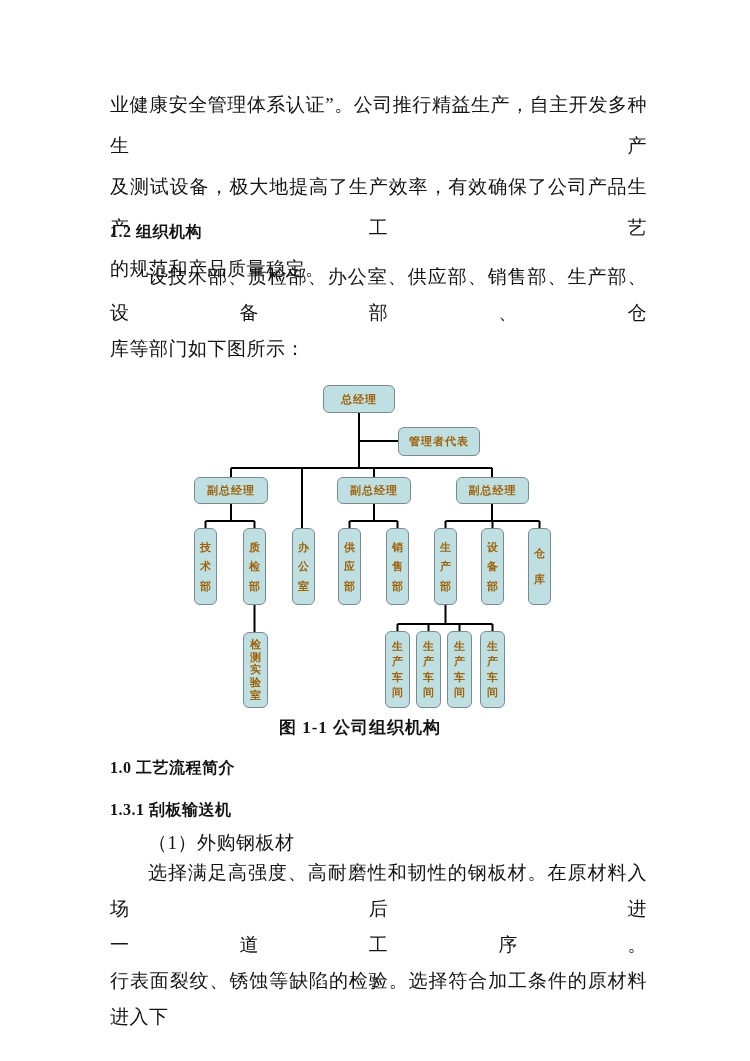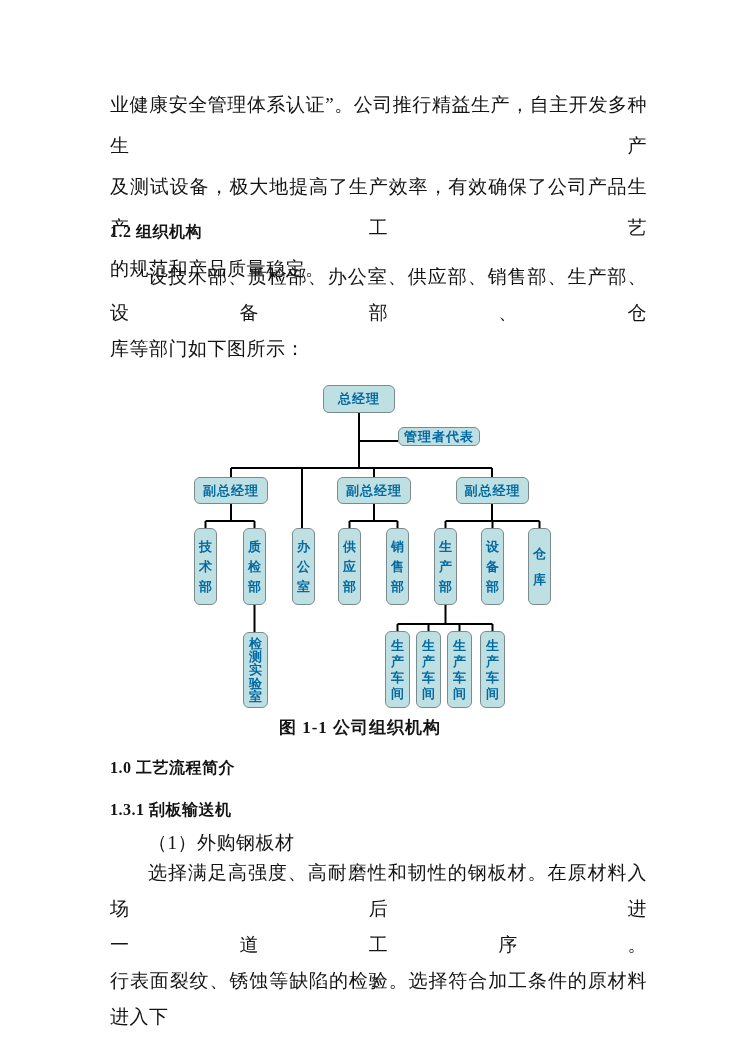--- a/index.html
+++ b/index.html
@@ -16,21 +16,21 @@
   .heading{position:absolute;left:110px;font-size:16px;font-weight:bold;line-height:24px;letter-spacing:0.5px;}
   .caption{position:absolute;left:85px;width:550px;top:710px;line-height:36px;
     text-align:center;font-weight:bold;font-size:17px;letter-spacing:1px;}
   .pagenum{position:absolute;left:0;top:975px;width:750px;text-align:center;font-size:14px;}
   
   .chart{position:absolute;left:0;top:380px;width:750px;height:335px;}
   .chart svg{position:absolute;left:0;top:0;}
   .node{
     position:absolute;box-sizing:border-box;background:#bfe0e3;border:1.5px solid #7b8b8d;
     border-radius:6px;display:flex;align-items:center;justify-content:center;
-    font-weight:bold;font-size:13px;letter-spacing:1px;color:#0369a1;
+    font-weight:bold;font-size:11px;letter-spacing:1px;color:#a16207;
   }
   .vnode{flex-direction:column;justify-content:space-evenly;padding:4px 0;letter-spacing:0;}
   .vnode span{line-height:1;}
 </style>
 </head>
 <body>
 
 <div class="page">
 
   <div class="para lh45" style="top:84px">
@@ -59,21 +59,21 @@
         M231,124 L231,141 M205.5,141 L254.5,141 M205.5,141 L205.5,148 M254.5,141 L254.5,148
         M374,124 L374,141 M349.5,141 L397.5,141 M349.5,141 L349.5,148 M397.5,141 L397.5,148
         M492,124 L492,141 M445.5,141 L539.5,141 M445.5,141 L445.5,148 M492.5,141 L492.5,148 M539.5,141 L539.5,148
         M254.5,225 L254.5,252
         M445.5,225 L445.5,244 M397.5,244 L492.5,244
         M397.5,244 L397.5,251 M428.5,244 L428.5,251 M459.5,244 L459.5,251 M492.5,244 L492.5,251"></path>
     </svg>
 
     <div class="node" style="left:323px;top:5px;width:72px;height:28px">总经理</div>
 
-    <div class="node" style="left:398px;top:47px;width:82px;height:19px">管理者代表</div>
+    <div class="node" style="left:398px;top:47px;width:82px;height:29px">管理者代表</div>
 
     <div class="node" style="left:194px;top:97px;width:74px;height:27px">副总经理</div>
     <div class="node" style="left:337px;top:97px;width:74px;height:27px">副总经理</div>
     <div class="node" style="left:456px;top:97px;width:73px;height:27px">副总经理</div>
 
     <div class="node vnode" style="left:194px;top:148px;width:23px;height:77px">
         <span>技</span>
         <span>术</span>
         <span>部</span>
       </div>

